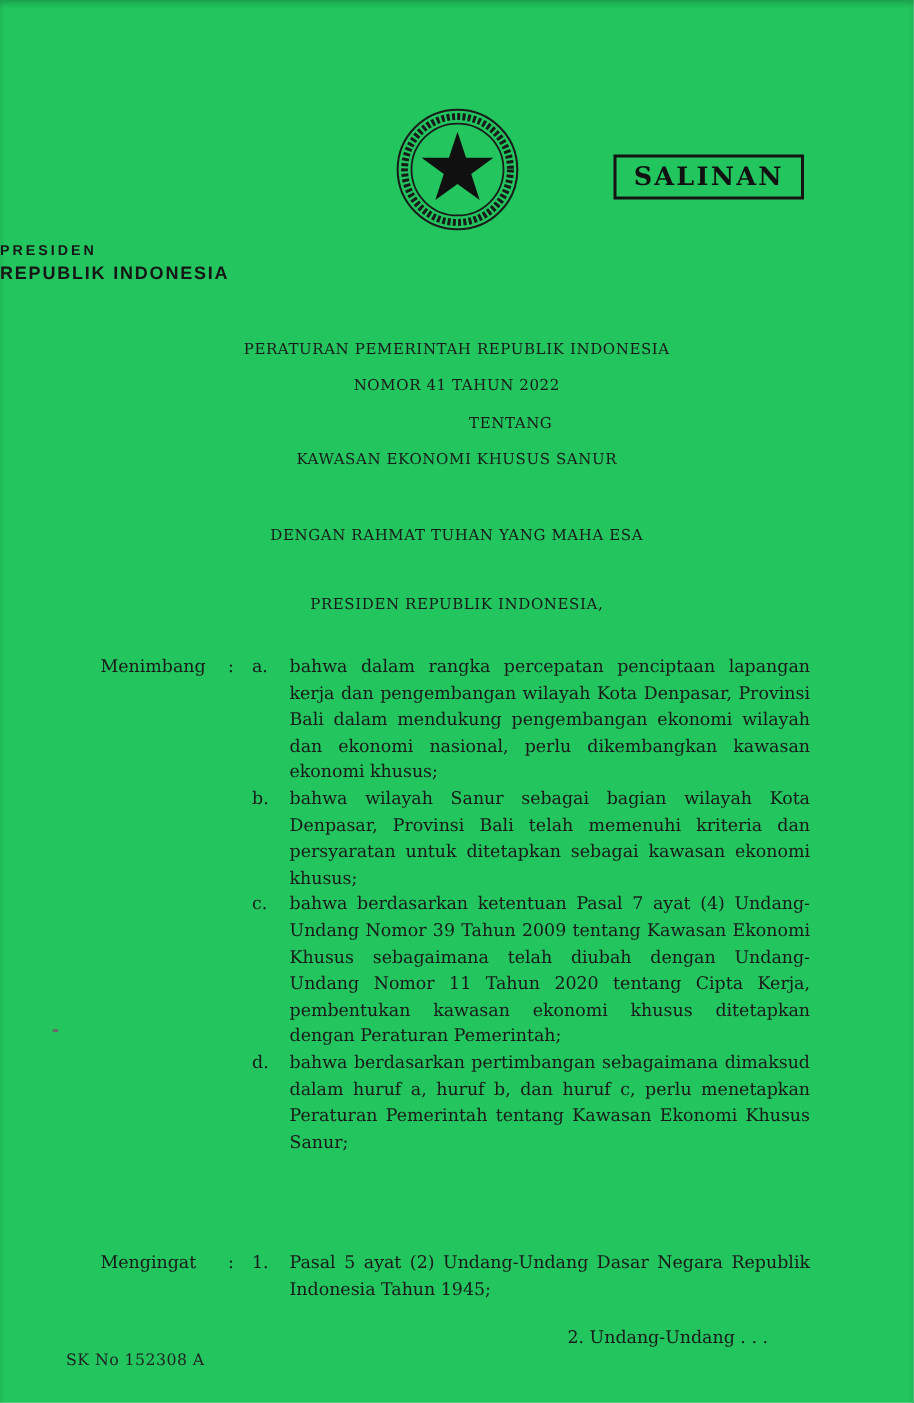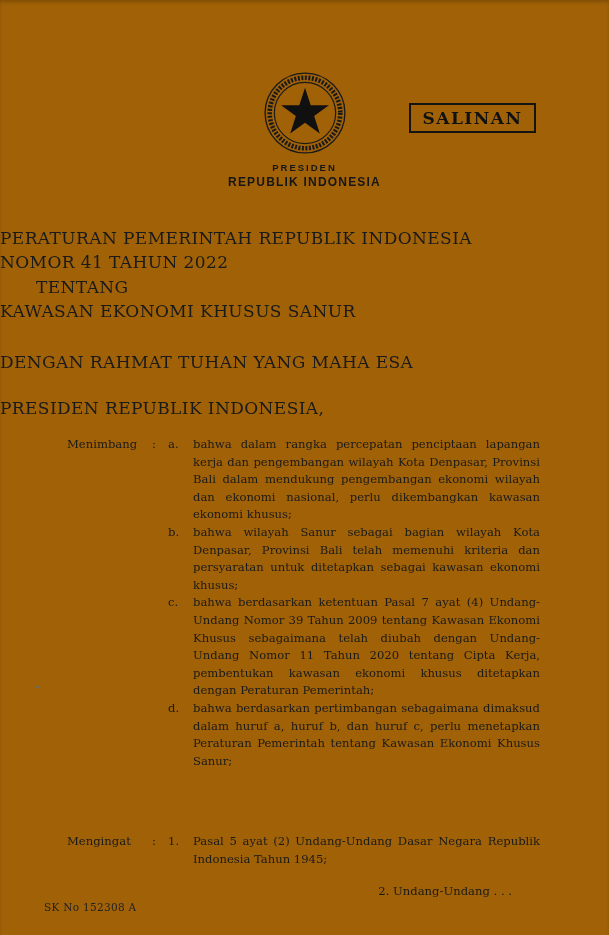--- a/index.html
+++ b/index.html
@@ -4,48 +4,48 @@
 <style>
   html, body { margin: 0; padding: 0; }
   body {
     width: 609px; height: 935px;
     background: #e9e9e6;
     font-family: "DejaVu Serif", serif;
   }
   .page {
     position: relative;
     width: 609px; height: 935px;
-    background: #a16207;
+    background: #22c55e;
     color: #1c1c1c;
     overflow: hidden;
     box-shadow: inset 0 3px 4px -1px rgba(0,0,0,0.22);
   }
 
   
   .seal { position: absolute; left: 263px; top: 70px; width: 84px; height: 86px; }
 
   
   .stamp {
     position: absolute; left: 409px; top: 103px;
     width: 123px; height: 26px;
     border: 2px solid #141414;
     display: flex; align-items: center; justify-content: center;
     font-weight: bold; font-size: 17px; letter-spacing: 1.5px;
     color: #111;
   }
 
   
-  .lh { position: absolute; left: 0; width: 609px; text-align: center;
+  .lh { position: absolute; left: 0; width: 609px; 
         font-family: "Liberation Sans", sans-serif; font-weight: bold; color: #161616; }
   .lh1 { top: 162px; font-size: 9.5px; letter-spacing: 2px; }
   .lh2 { top: 175px; font-size: 12px; letter-spacing: 1.2px; }
 
   
-  .cline { position: absolute; left: 0; width: 609px; text-align: left;
-           font-size: 17px; letter-spacing: 0.4px; color: #1a1a1a; }
+  .cline { position: absolute; left: 0; width: 609px; text-align: center;
+           font-size: 10px; letter-spacing: 0.4px; color: #1a1a1a; }
   .t1 { top: 228px; }
   .t2 { top: 252px; }
   .t3 { top: 277px; padding-left: 36px; }
   .t4 { top: 301px; }
   .p1 { top: 352px; }
   .p2 { top: 398px; }
 
   
   .clause { position: absolute; left: 67px; width: 473px;
             font-size: 11.6px; line-height: 17.6px; color: #1a1a1a; }

